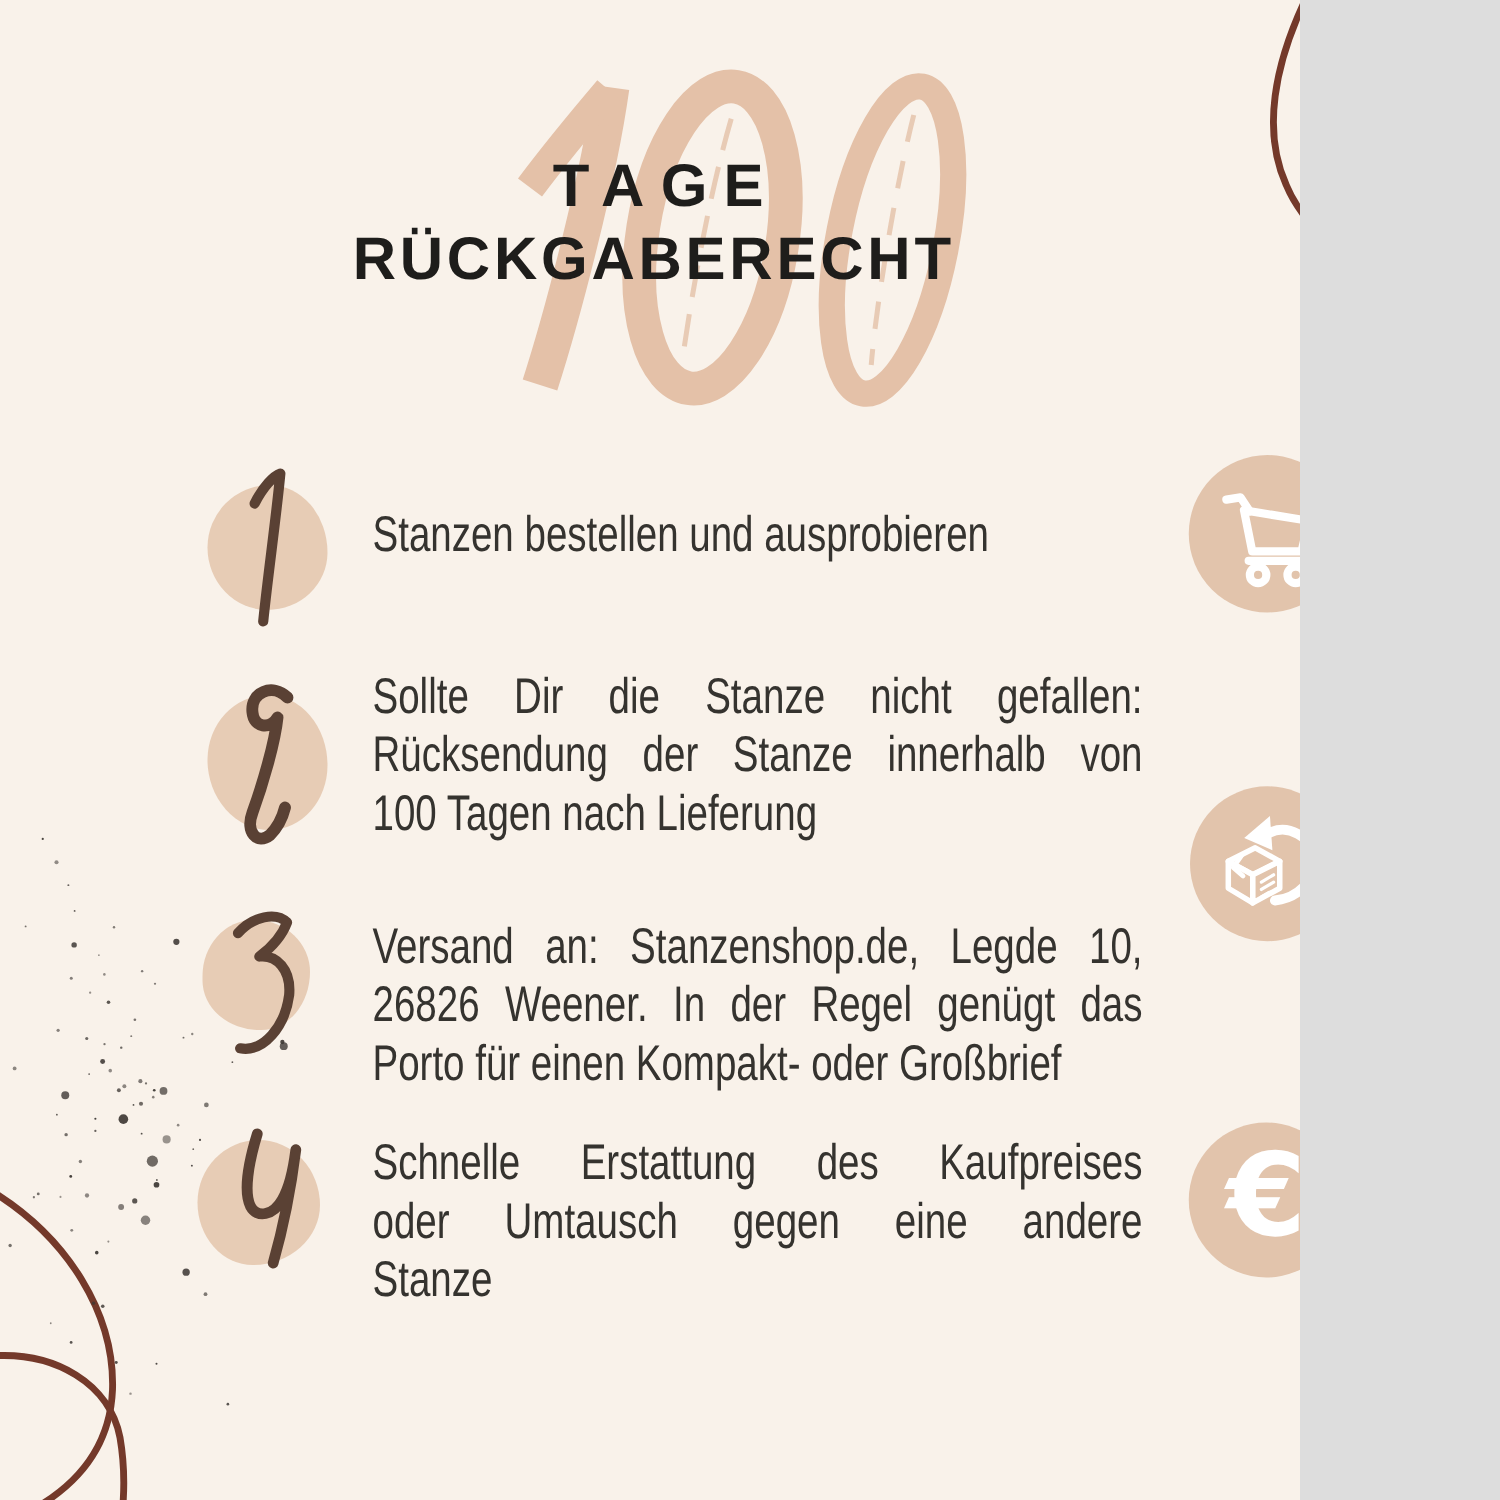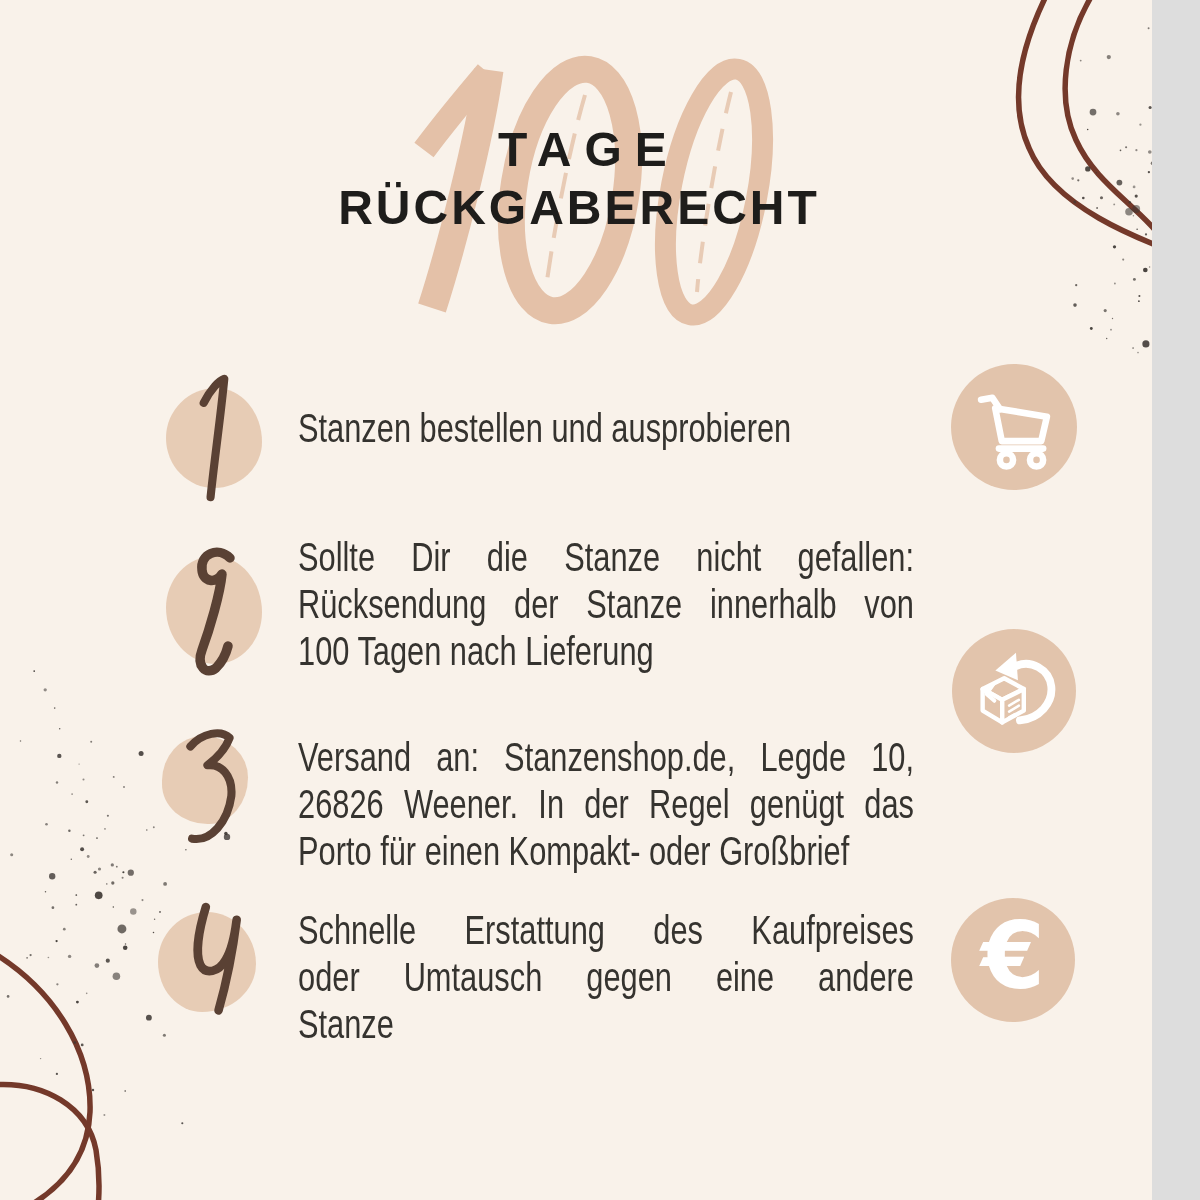--- a/index.html
+++ b/index.html
@@ -9,21 +9,21 @@
     --beige-numeral:#e4c1a8;
     --dark-brown:#5a4134;
     --line-brown:#74392a;
     --title-text:#1e1d1b;
     --body-text:#35332f;
     --icon-glyph:#ffffff;
     --speckle:#3c3733;
   }
   html,body{margin:0;padding:0;background:#ddd;}
   .canvas{
-    position:relative;width:1152px;height:1200px;overflow:hidden;
+    position:relative;width:1040px;height:1200px;overflow:hidden;
     background:var(--background);
     font-family:"Liberation Sans","DejaVu Sans",sans-serif;
   }
   .sr{position:absolute;width:1px;height:1px;overflow:hidden;opacity:0;pointer-events:none;}
   svg.deco{position:absolute;left:0;top:0;width:1200px;height:1200px;pointer-events:none;}
 
   
   .title{position:absolute;left:0;width:100%;text-align:center;
          color:var(--title-text);font-weight:700;line-height:1.08;}
   .title-1{top:124px;font-size:48px;letter-spacing:13px;padding-left:13px;}

